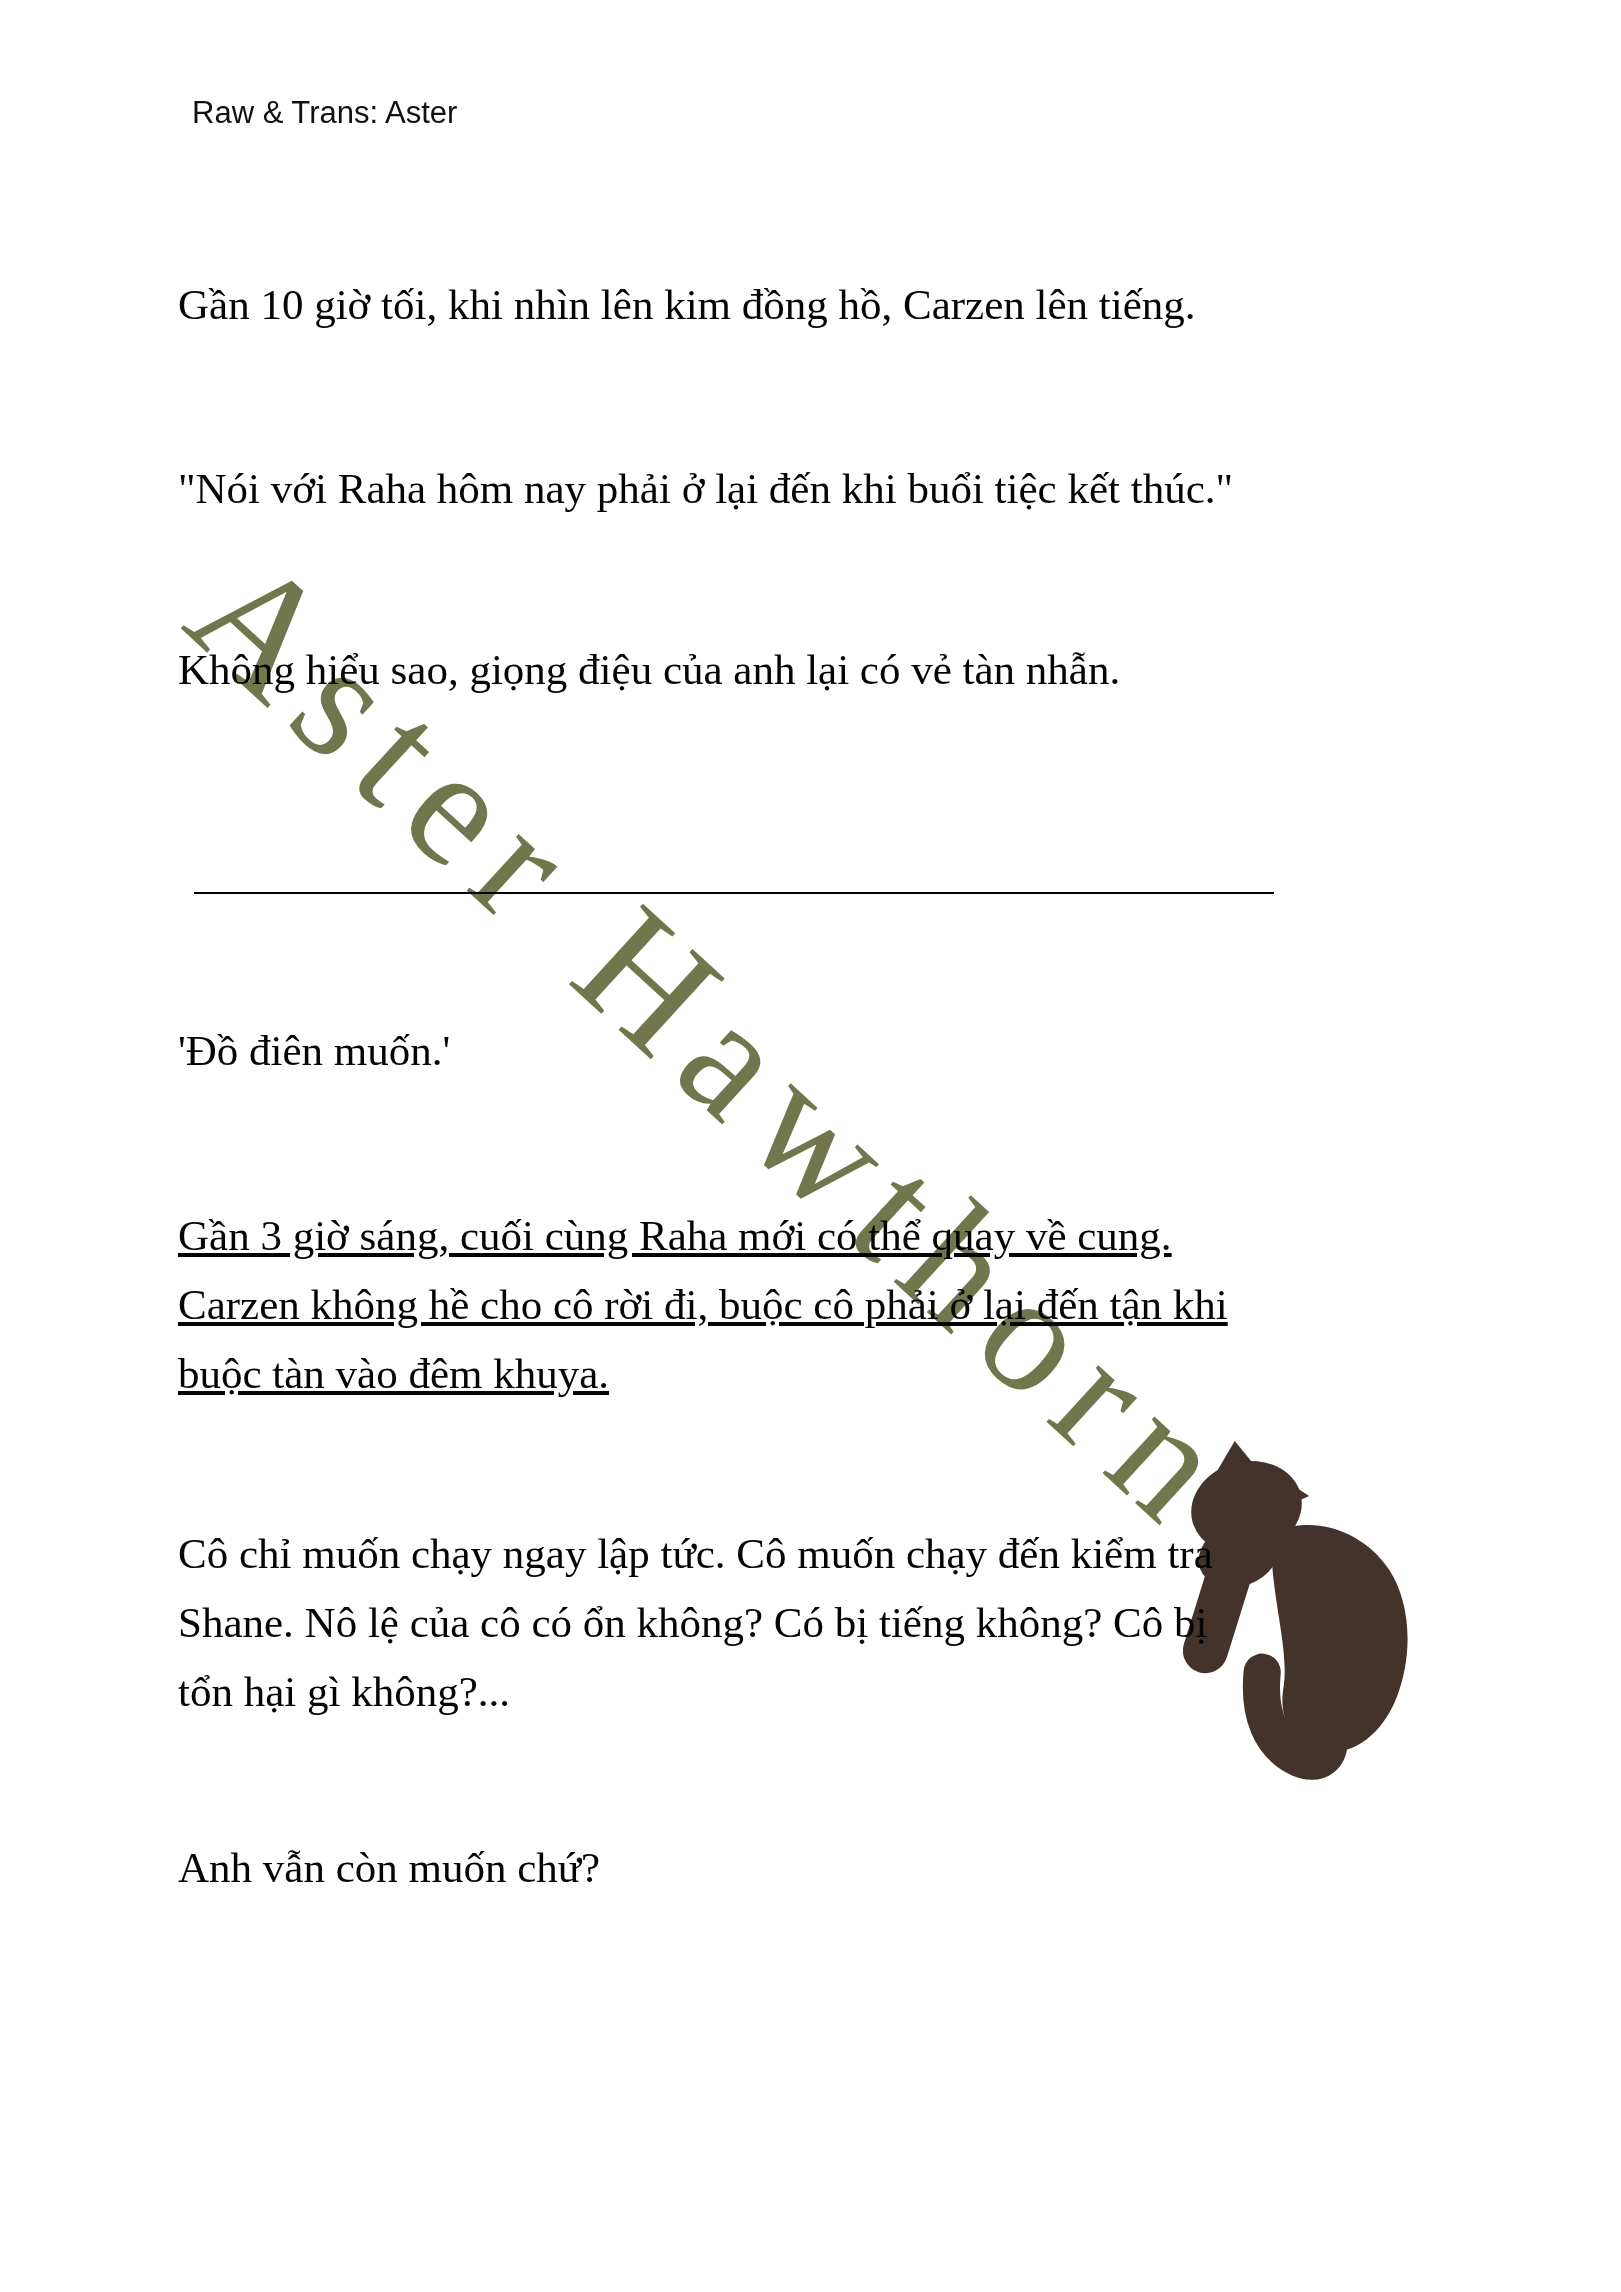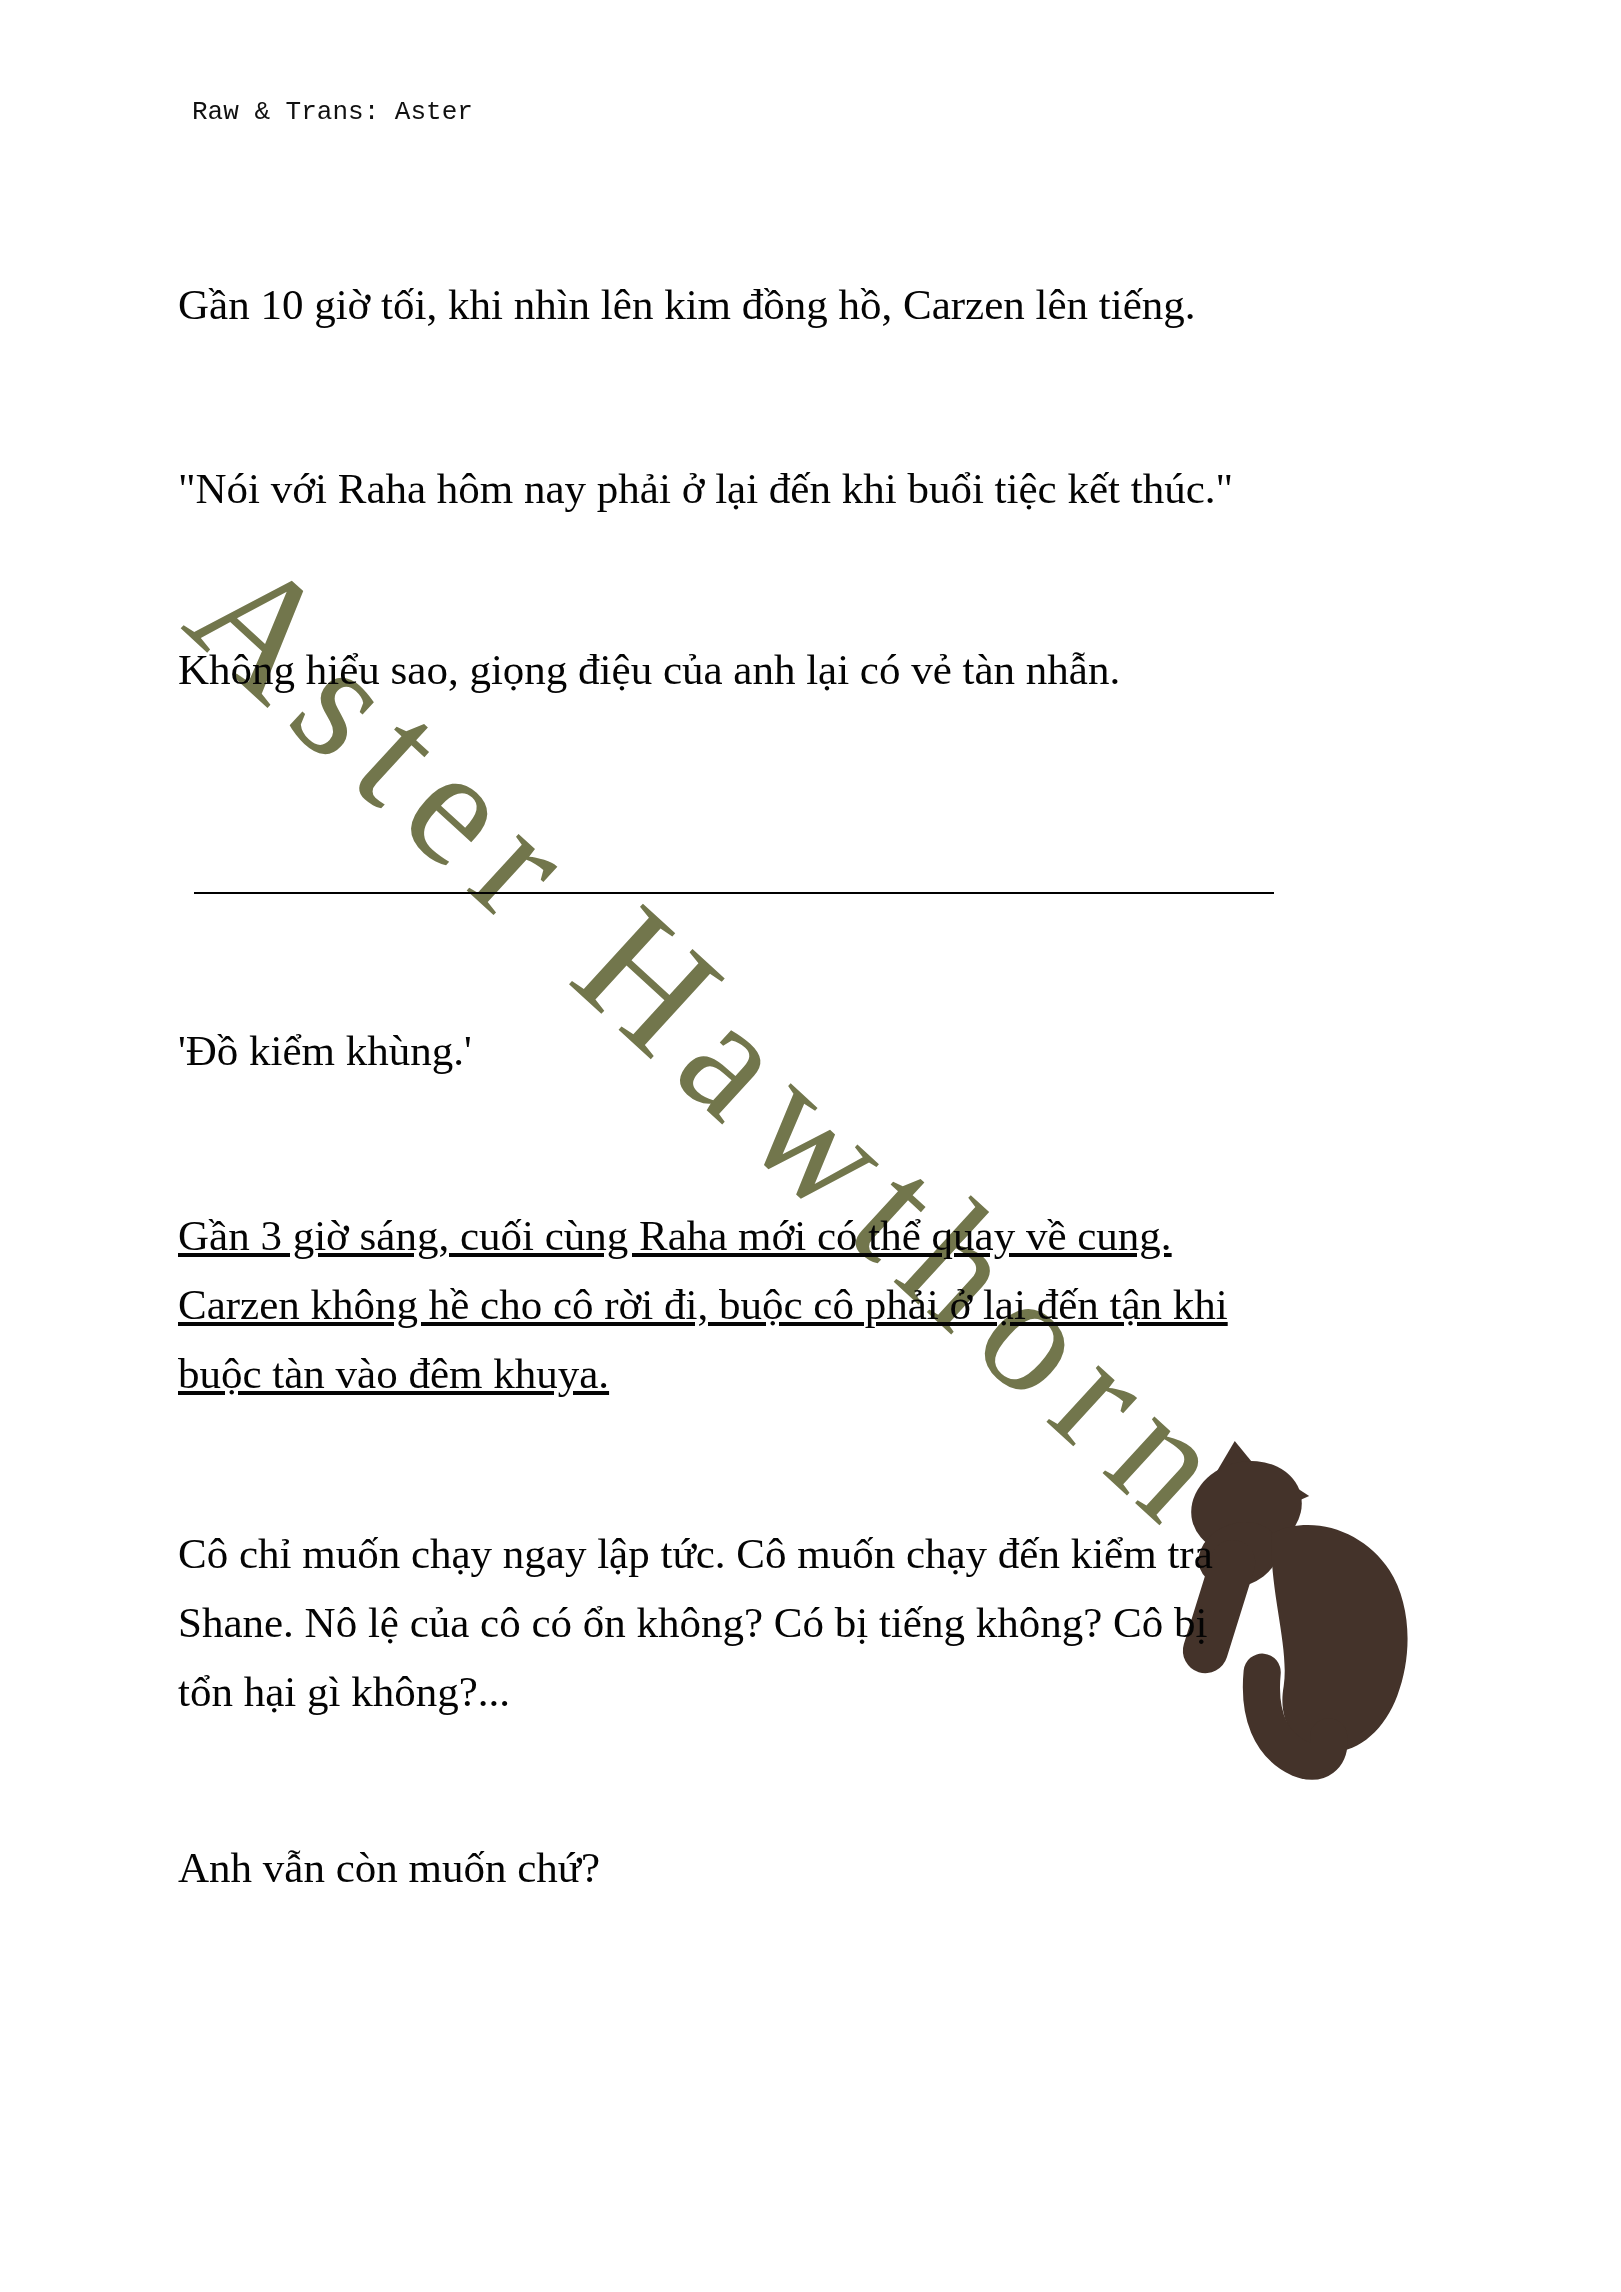--- a/index.html
+++ b/index.html
@@ -7,22 +7,22 @@
     position:relative;
     width:1621px;
     height:2293px;
     background:#ffffff;
     overflow:hidden;
     font-family:"Liberation Serif","DejaVu Serif",serif;
   }
   .header{
     position:absolute;
     left:192px; top:94px;
-    font-family:Liberation Mono, monospace;
-    font-size:26px;
+    font-family:Liberation Sans, sans-serif;
+    font-size:31px;
     line-height:37px;
     color:#111111;
     white-space:nowrap;
     z-index:5;
   }
   .watermark{
     position:absolute;
     left:274px; top:524px;
     font-family:"Liberation Serif","DejaVu Serif",serif;
     font-size:167px;
@@ -106,21 +106,21 @@
     <div>"Nói với Raha hôm nay phải ở lại đến khi buổi tiệc kết thúc."</div>
   </div>
 
   <div class="para p2">
     <div>Không hiểu sao, giọng điệu của anh lại có vẻ tàn nhẫn.</div>
   </div>
 
   <div class="hr"></div>
 
   <div class="para p3">
-    <div>'Đồ kiểm khùng.'</div>
+    <div>'Đồ điên muốn.'</div>
   </div>
 
   <div class="para p4">
     <div>Gần 3 giờ sáng, cuối cùng Raha mới có thể quay về cung.</div>
     <div>Carzen không hề cho cô rời đi, buộc cô phải ở lại đến tận khi</div>
     <div>buộc tàn vào đêm khuya.</div>
   </div>
 
   <div class="para p5">
     <div>Cô chỉ muốn chạy ngay lập tức. Cô muốn chạy đến kiểm tra</div>

